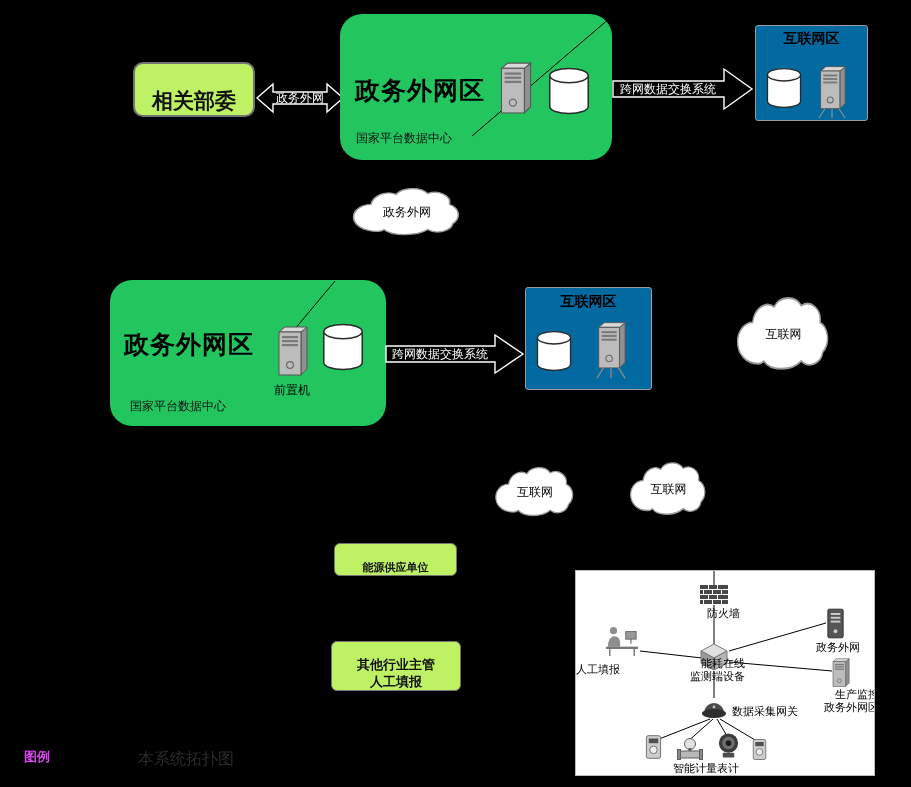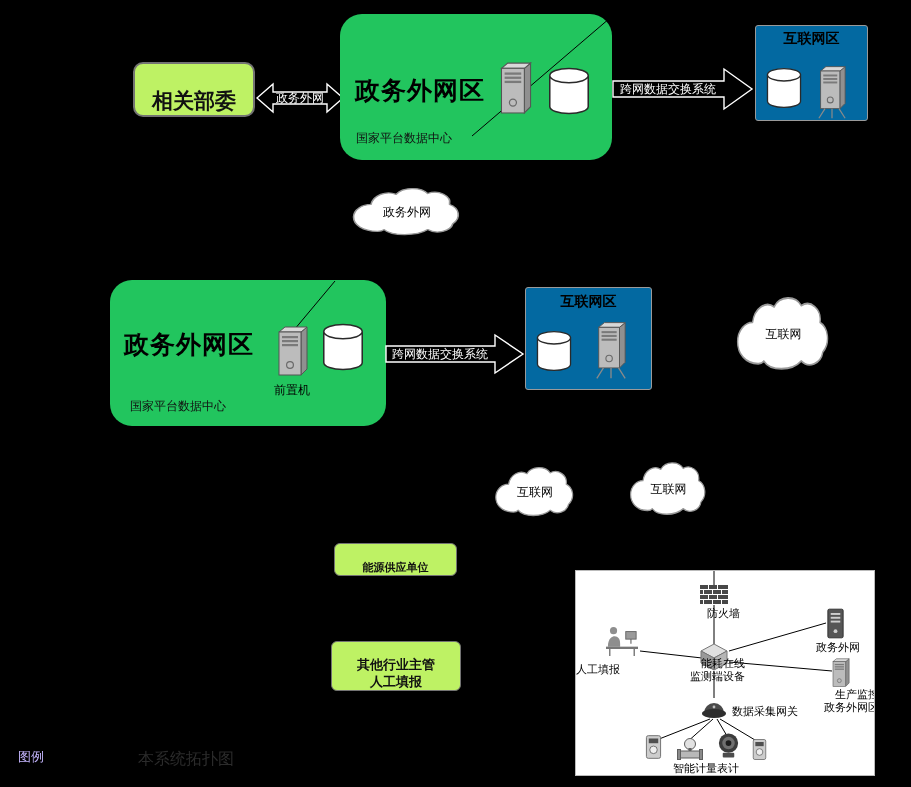--- a/index.html
+++ b/index.html
@@ -289,16 +289,16 @@
       </svg>
     <svg class="abs icon" style="left:140px;top:161px" width="25" height="28">
         <use href="#sym-gauge"></use>
       </svg>
     <svg class="abs icon" style="left:176px;top:167px" width="15" height="23">
         <use href="#sym-meterbox"></use>
       </svg>
     <div class="panel-label" style="left:83px;top:191px;width:80px">智能计量表计</div>
   </div>
 
-  <div class="footer-text" style="left:18px;top:748px;color:#c4b5fd;font-weight:normal">图例</div>
+  <div class="footer-text" style="left:24px;top:748px;color:#d946ef;font-weight:bold">图例</div>
   <div class="footer-text" style="left:138px;top:749px;color:#2b2b2b;font-size:16px">本系统拓扑图</div>
 
 </div>
 
 </body></html>

